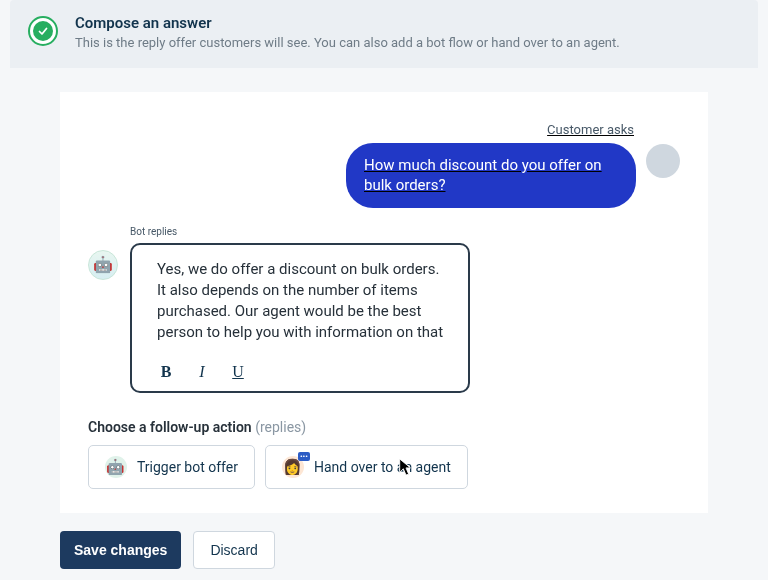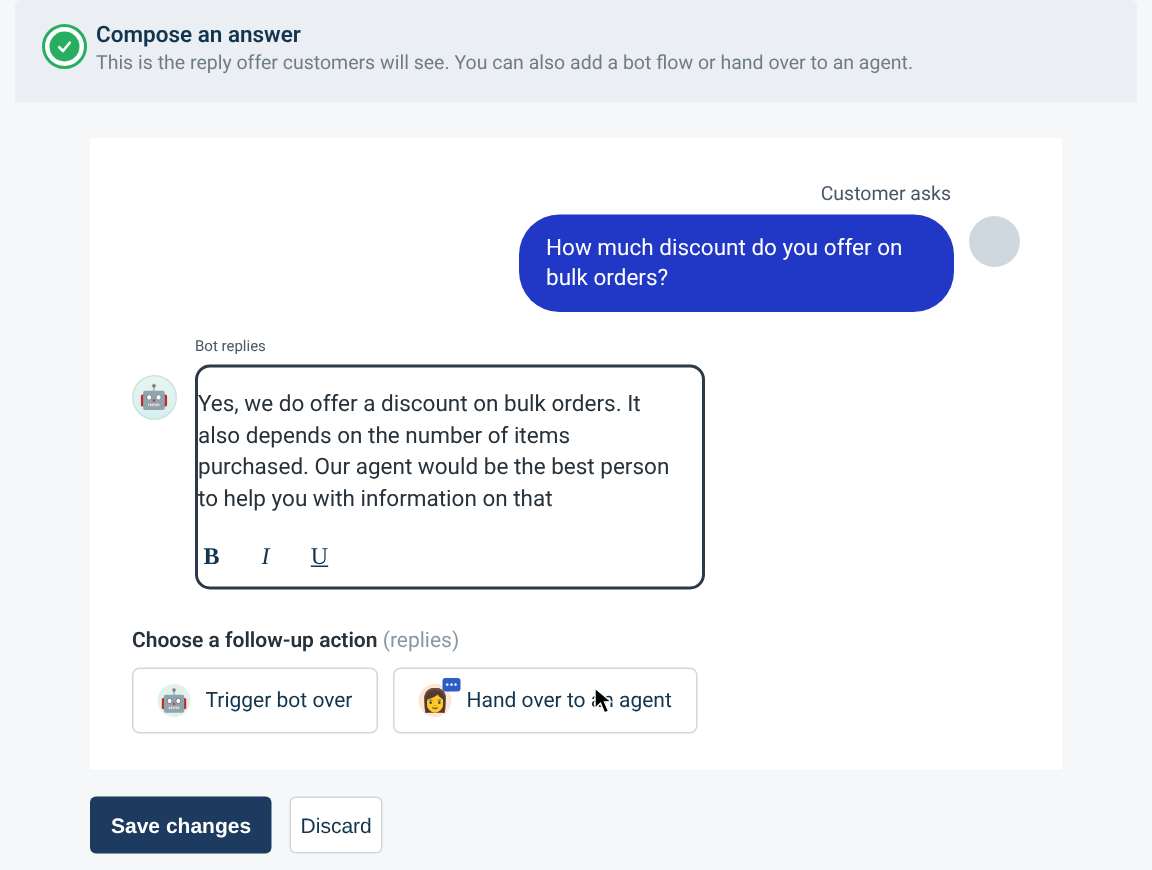--- a/index.html
+++ b/index.html
@@ -10,21 +10,21 @@
     height: 580px;
     overflow: hidden;
   }
   .header-bar {
     background: #ebeff3;
     border-radius: 4px 4px 0 0;
     padding: 14px 18px 18px 18px;
     margin: 0 10px;
     display: flex;
     align-items: flex-start;
-    gap: 6px;
+    gap: 17px;
   }
   .check-badge {
     width: 30px; height: 30px;
     border: 2px solid #27ae60;
     border-radius: 50%;
     background: #fff;
     display: flex; align-items: center; justify-content: center;
     flex-shrink: 0;
     margin-top: 2px;
   }
@@ -50,21 +50,21 @@
     margin: 24px 60px 0 60px;
     padding: 30px 28px 24px 28px;
   }
   .customer-row {
     display: flex;
     justify-content: flex-end;
     align-items: flex-start;
     gap: 10px;
     margin-bottom: 18px;
   }
-  .customer-col { text-align: right; }
+  .customer-col { text-align: right; text-decoration: underline; }
   .customer-label {
     font-size: 13px;
     color: #475867;
     margin-bottom: 6px;
     padding-right: 2px;
   }
   .customer-bubble {
     background: #2138c6;
     color: #fff;
     border-radius: 27px;
@@ -98,21 +98,21 @@
   }
   .bot-col { flex: 0 0 340px; }
   .bot-label {
     font-size: 10px;
     color: #475867;
     margin-bottom: 6px;
   }
   .reply-editor {
     border: 2.5px solid #2a3a4a;
     border-radius: 10px;
-    padding: 14px 16px 10px 0;
+    padding: 14px 16px 10px 25px;
     width: 340px;
   }
   .reply-text {
     font-size: 15px;
     color: #27313a;
     line-height: 1.4;
     height: 92px;
     overflow: hidden;
   }
   .toolbar {
@@ -195,21 +195,21 @@
     padding: 10px 14px;
     font-size: 14px;
     font-weight: 700;
     cursor: pointer;
   }
   .btn-secondary {
     background: #fff;
     color: #12344d;
     border: 1px solid #cfd7df;
     border-radius: 4px;
-    padding: 10px 6px;
+    padding: 10px 16px;
     font-size: 14px;
     cursor: pointer;
   }
 </style>
 </head>
 <body>
 
 <div class="header-bar">
   <div class="check-badge">
     <div class="check-inner">
@@ -253,21 +253,21 @@
 
   <div class="followup">
     <div class="followup-label">
       <span>Choose a follow-up action </span><span class="optional">(replies)</span>
     </div>
     <div class="followup-buttons">
       <div class="opt-btn">
         <div class="opt-icon bot">
             <span>🤖</span>
           </div>
-        <span>Trigger bot over</span>
+        <span>Trigger bot offer</span>
       </div>
       <div class="opt-btn">
         <div class="opt-icon agent">
           <span>👩</span>
           <span class="agent-badge">•••</span>
         </div>
         <span>Hand over to an agent</span>
         <svg class="cursor-arrow" width="16" height="18" viewBox="0 0 16 20">
             <path d="M1 1 L1 16 L5 12 L8 19 L11 18 L8 11 L13 11 Z" fill="#000" stroke="#fff" stroke-width="1"></path>
           </svg>

